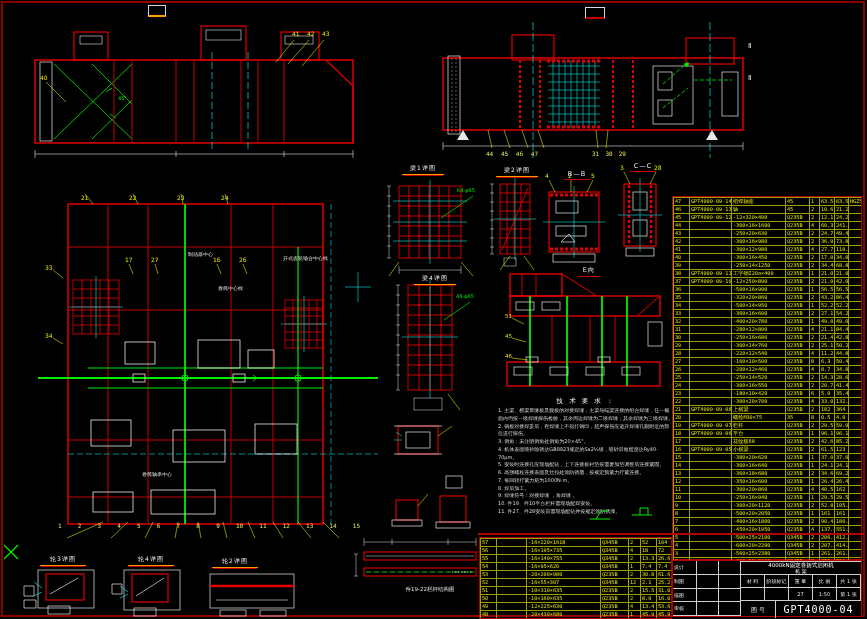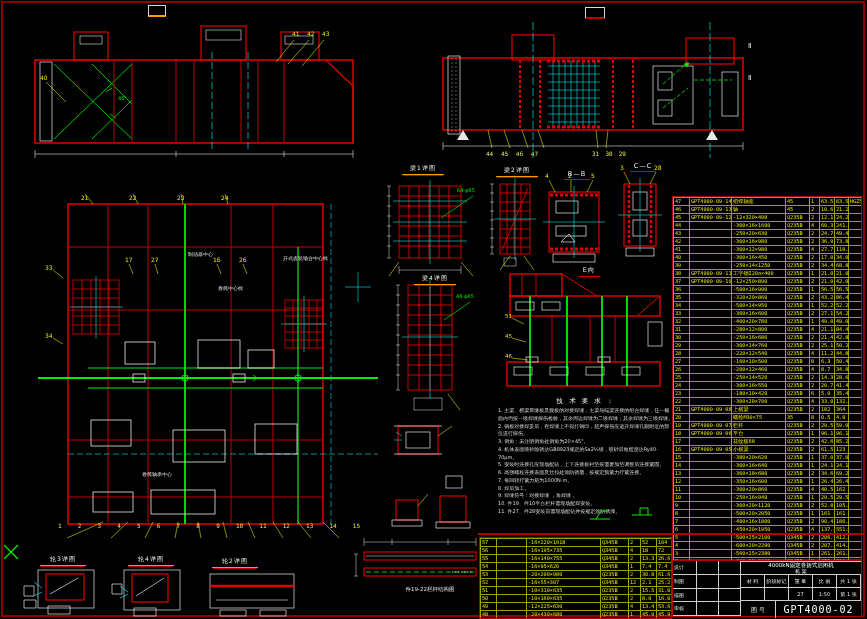--- a/index.html
+++ b/index.html
@@ -1087,17 +1087,17 @@
         </div>
       <div class="tb-info" id="tb-info-values">
           <span></span>
           <span></span>
           <span>27</span>
           <span>1:50</span>
           <span>第 1 张</span>
         </div>
       <div class="tb-no">
         <div class="tb-no-label">图 号</div>
-        <div class="tb-no-val">GPT4000-02</div>
+        <div class="tb-no-val">GPT4000-04</div>
       </div>
     </div>
   </div>
 </div>
 
 </body></html>

